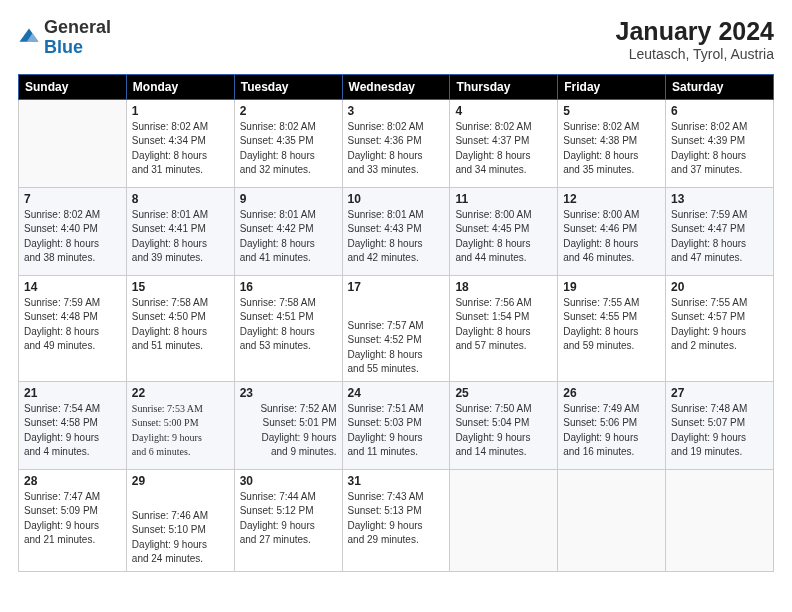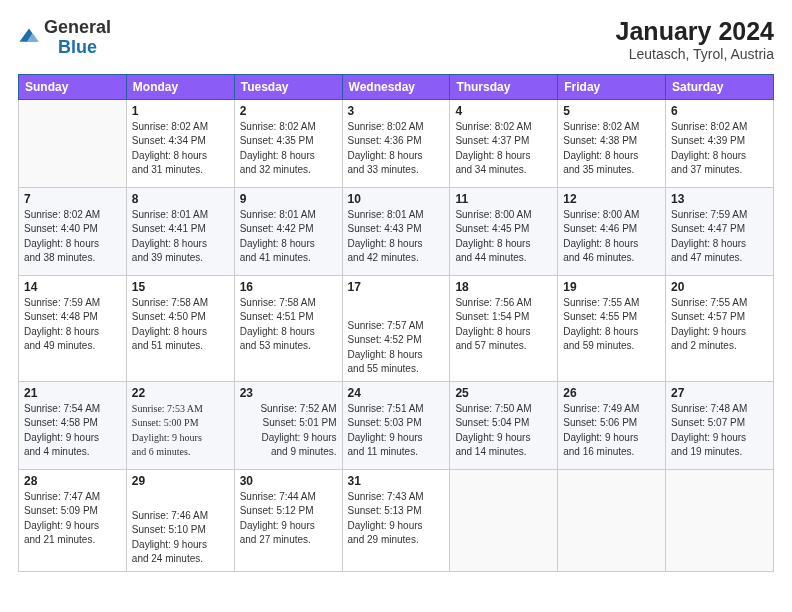--- a/index.html
+++ b/index.html
@@ -18,21 +18,20 @@
     .header {
       display: flex;
       justify-content: space-between;
       align-items: flex-start;
       margin-bottom: 12px;
     }
     .logo {
       display: flex;
       align-items: center;
       gap: 4px;
-      text-align: center;
     }
     .logo-text {
       font-size: 18px;
       font-weight: bold;
       line-height: 1.1;
     }
     .logo-general { color: #333; }
     .logo-blue { color: #1a6faf; }
     .logo-icon {
       width: 22px;
@@ -50,21 +49,21 @@
     .location {
       font-size: 14px;
       color: #444;
     }
     .calendar {
       width: 100%;
       border-collapse: collapse;
       font-size: 10.5px;
     }
     .calendar th {
-      background: #8b5cf6;
+      background: #000000;
       color: #fff;
       text-align: left;
       padding: 5px 6px;
       font-size: 12px;
       font-weight: bold;
       border: 1px solid #2a5ea5;
     }
     .calendar td {
       border: 1px solid #ccc;
       vertical-align: top;

